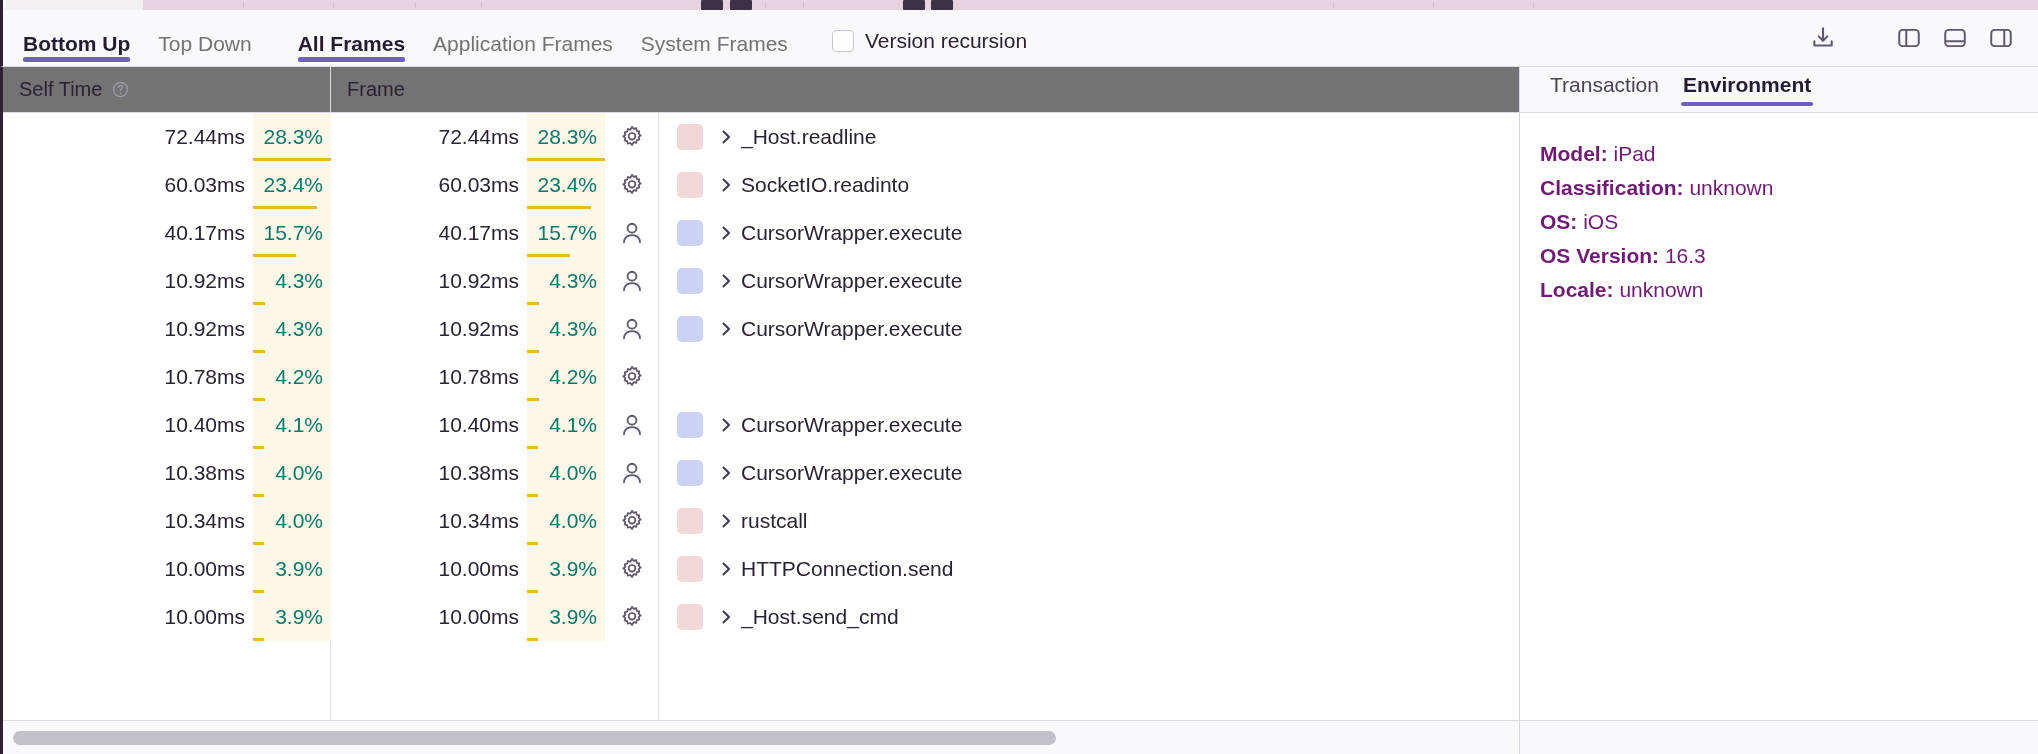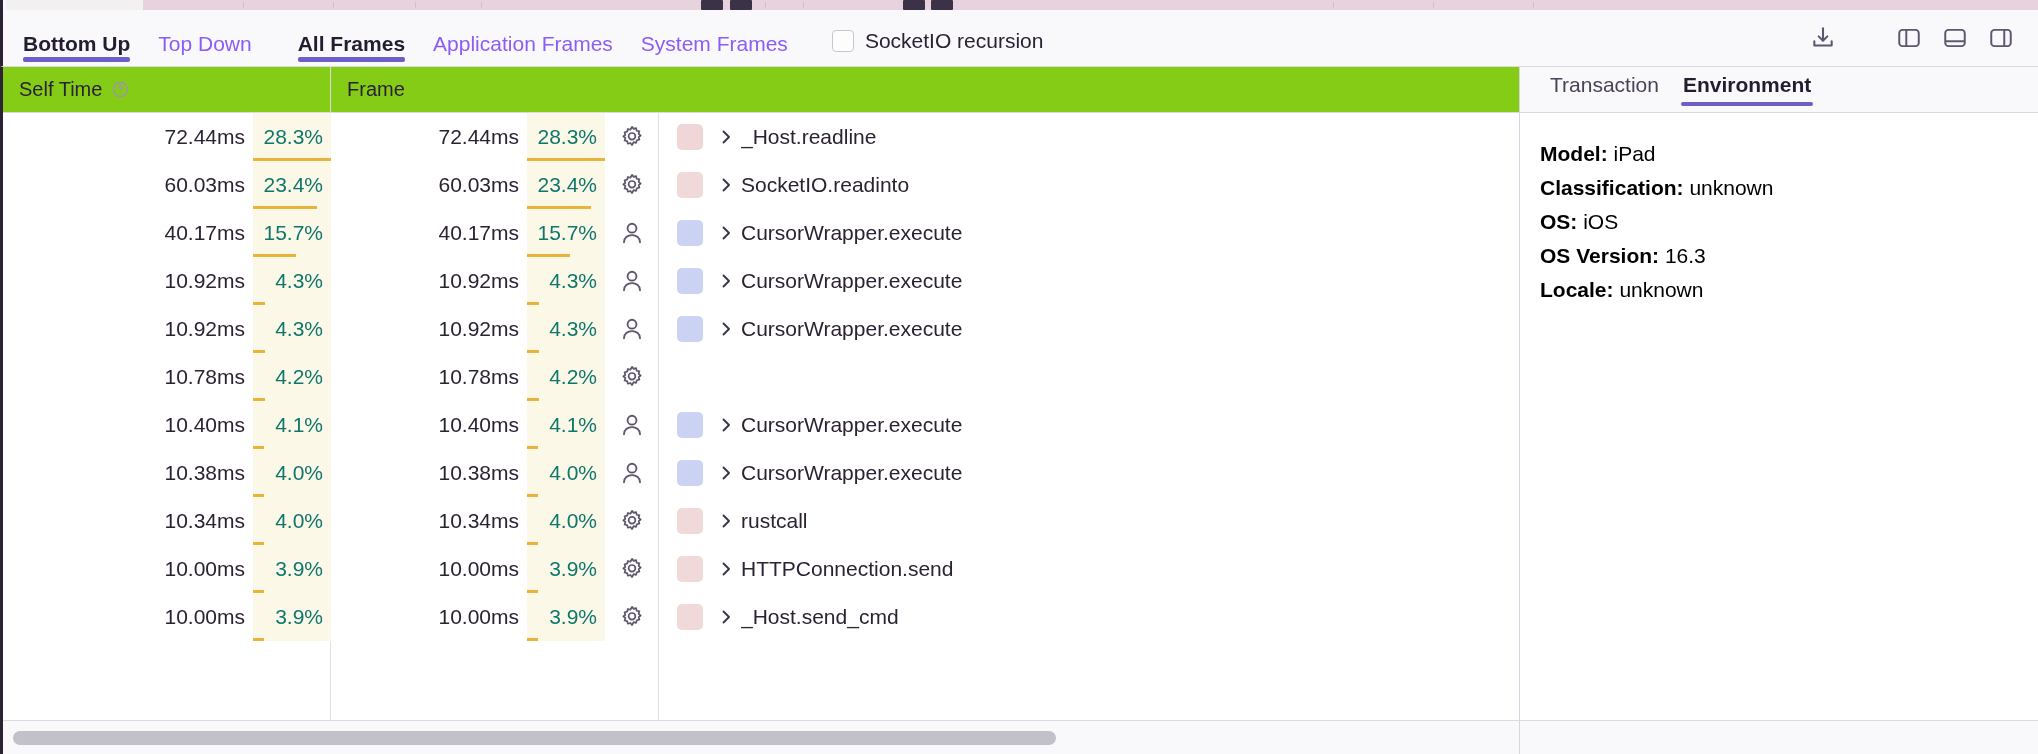--- a/index.html
+++ b/index.html
@@ -64,21 +64,21 @@
     display: flex;
     align-items: flex-end;
     height: 100%;
     gap: 0;
   }
   .tab {
     position: relative;
     font-size: 21px;
     line-height: 1;
     padding: 0 14px 12px 14px;
-    color: #8b5cf6;
+    color: #737373;
     cursor: pointer;
     white-space: nowrap;
     background: none;
     border: none;
     font-family: "Liberation Sans", sans-serif;
   }
   .tab:first-child { padding-left: 4px; }
   .tab.active {
     font-weight: bold;
     color: #241d31;
@@ -146,21 +146,21 @@
     min-width: 0;
     background: #ffffff;
     border-right: 1px solid #d8d4e0;
     position: relative;
   }
 
   .thead {
     display: flex;
     height: 46px;
     flex: 0 0 46px;
-    background: #84cc16;
+    background: #737373;
     border-bottom: 1px solid #dcd9e3;
     text-align: center;
   }
   .th {
     display: flex;
     align-items: center;
     font-size: 20px;
     color: #2b2233;
     padding: 0 16px;
     border-right: 1px solid #dcd9e3;
@@ -344,21 +344,21 @@
   }
 
   .detail-body {
     flex: 1 1 auto;
     padding: 24px 0 0 20px;
     overflow: hidden;
   }
   .dl-row {
     font-size: 21px;
     line-height: 34px;
-    color: #000000;
+    color: #701a75;
     white-space: nowrap;
   }
   .dl-key { font-weight: bold; }
   .dl-val { font-weight: normal; }
 
   .detail-foot {
     flex: 0 0 34px;
     height: 34px;
     background: #f9f9fb;
     border-top: 1px solid #dcd9e3;
@@ -392,21 +392,21 @@
       <button class="tab active">Bottom Up</button>
       <button class="tab">Top Down</button>
       <span class="tab-gap"></span>
       <button class="tab active">All Frames</button>
       <button class="tab">Application Frames</button>
       <button class="tab">System Frames</button>
     </div>
 
     <label class="checkbox-wrap">
       <span class="cbox"></span>
-      <span class="cbox-label">SocketIO recursion</span>
+      <span class="cbox-label">Version recursion</span>
     </label>
 
     <div class="toolbar-spacer"></div>
 
     <div class="toolbar-icons">
       <div class="ticon">
         <svg width="26" height="26" viewBox="0 0 24 24" fill="none" stroke="#5d566e" stroke-width="1.9" stroke-linecap="round" stroke-linejoin="round">
           <path d="M12 3v11"></path>
             <path d="M8 10.5l4 4 4-4"></path>
           <path d="M4 15v4h16v-4"></path>

